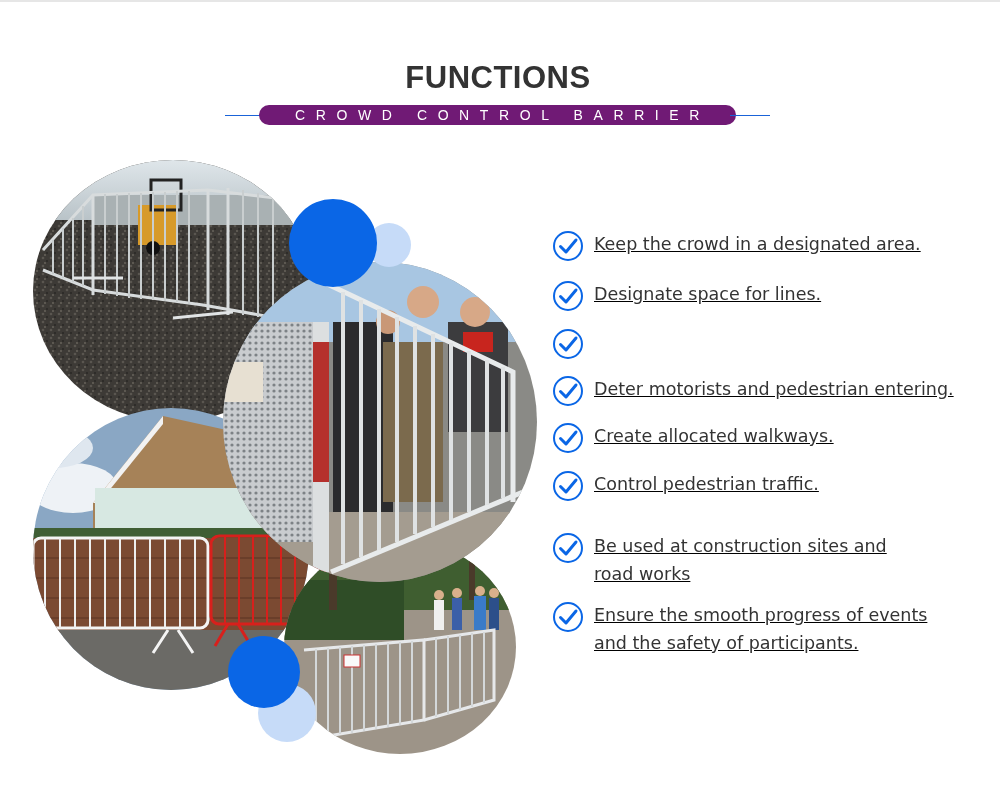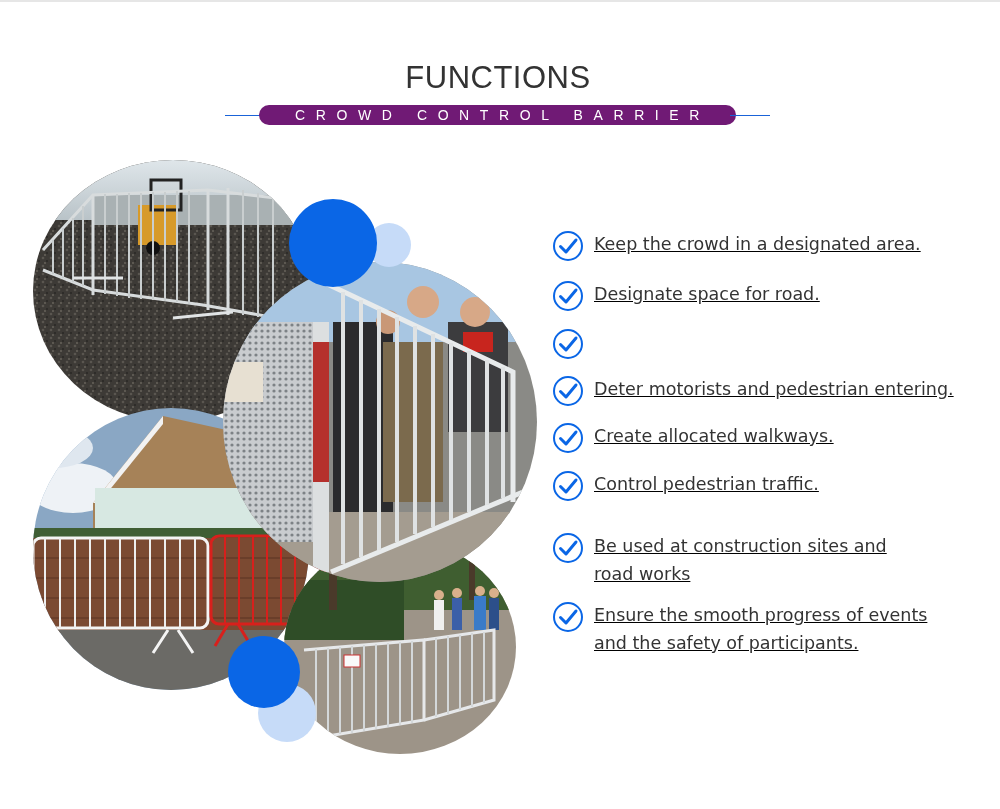--- a/index.html
+++ b/index.html
@@ -1,21 +1,21 @@
 <!DOCTYPE html>
 <html><head>
 <meta charset="utf-8">
 <style>
   html, body { margin: 0; padding: 0; background: #ffffff; }
   body { width: 1000px; height: 809px; position: relative; overflow: hidden;
          font-family: "DejaVu Sans", sans-serif; }
   .top-rule { position: absolute; left: 0; top: 0; width: 1000px; height: 2px; background: #e6e6e6; }
 
   .title { position: absolute; left: 0; width: 996px; top: 60px; text-align: center;
-           font-family: "Liberation Sans", sans-serif; font-weight: 400; font-size: 31px;
+           font-family: "Liberation Sans", sans-serif; font-weight: 700; font-size: 31px;
            color: #333333; letter-spacing: 0.5px; }
 
   .subtitle-wrap { position: absolute; left: 225px; top: 105px; width: 545px; height: 20px; }
   .subtitle-line { position: absolute; top: 10px; height: 1px; background: #1a63d8; }
   .subtitle-line.left { left: 0; width: 40px; }
   .subtitle-line.right { right: 0; width: 40px; }
   .subtitle-pill { position: absolute; left: 34px; width: 477px; top: 0; height: 20px; border-radius: 10px;
                    background: #701a75; color: #ffffff; font-family: "Liberation Sans", sans-serif;
                    font-size: 14px; line-height: 20px; text-align: center; letter-spacing: 10.6px;
                    text-indent: 10px; }
@@ -258,21 +258,21 @@
         <circle cx="16" cy="16" r="14" fill="none" stroke="#0a66e6" stroke-width="2"></circle>
         <path d="M8.5 16.5 L14 22 L24 10" fill="none" stroke="#0a66e6" stroke-width="3" stroke-linecap="round" stroke-linejoin="round"></path>
       </svg>
     <span class="feature-text">Keep the crowd in a designated area.</span>
   </li>
   <li class="feature" style="top:52px;">
     <svg class="check" viewBox="0 0 32 32">
         <circle cx="16" cy="16" r="14" fill="none" stroke="#0a66e6" stroke-width="2"></circle>
         <path d="M8.5 16.5 L14 22 L24 10" fill="none" stroke="#0a66e6" stroke-width="3" stroke-linecap="round" stroke-linejoin="round"></path>
       </svg>
-    <span class="feature-text">Designate space for road.</span>
+    <span class="feature-text">Designate space for lines.</span>
   </li>
   <li class="feature" style="top:100px;">
     <svg class="check" viewBox="0 0 32 32">
         <circle cx="16" cy="16" r="14" fill="none" stroke="#0a66e6" stroke-width="2"></circle>
         <path d="M8.5 16.5 L14 22 L24 10" fill="none" stroke="#0a66e6" stroke-width="3" stroke-linecap="round" stroke-linejoin="round"></path>
       </svg>
   </li>
   <li class="feature" style="top:147px;">
     <svg class="check" viewBox="0 0 32 32">
         <circle cx="16" cy="16" r="14" fill="none" stroke="#0a66e6" stroke-width="2"></circle>

